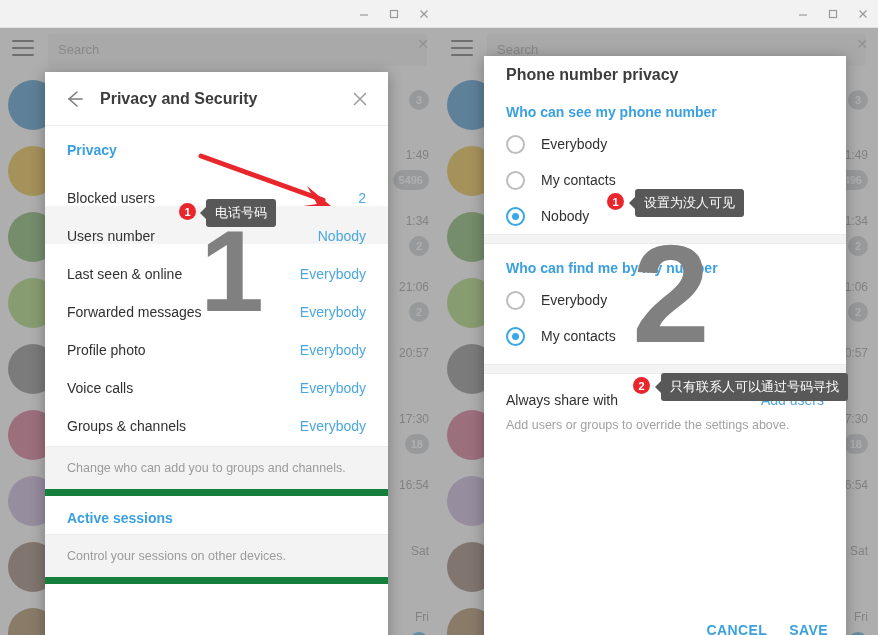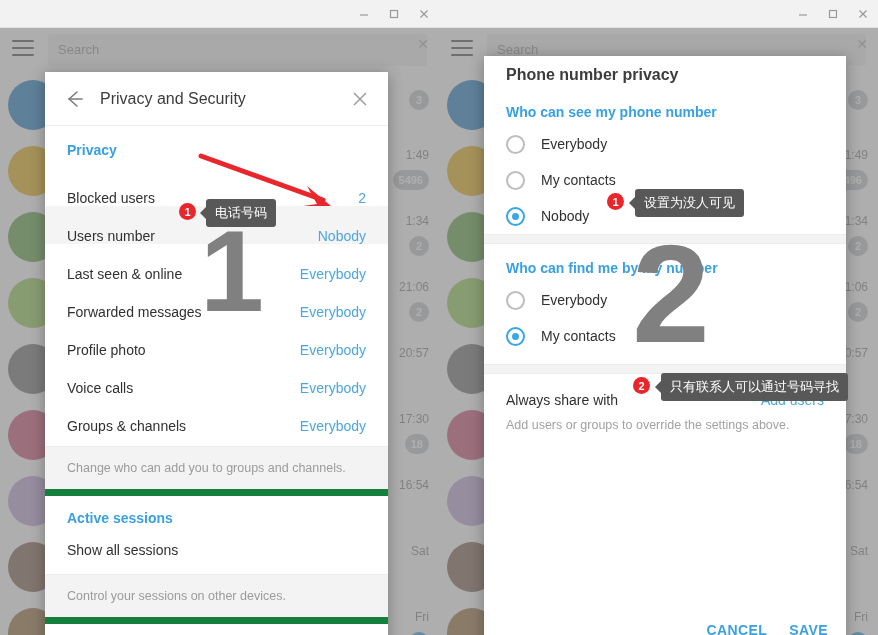--- a/index.html
+++ b/index.html
@@ -72,21 +72,21 @@
     overflow: hidden;
   }
   .dialog.left-dlg  { left: 45px;  top: 44px; width: 343px; height: 591px; }
   .dialog.right-dlg { left: 45px;  top: 28px; width: 362px; height: 594px; }
 
   .dlg-header {
     position: relative; height: 54px; border-bottom: 1px solid #ececec;
     display: flex; align-items: center;
   }
   .back-icon { width: 22px; height: 22px; margin-left: 18px; color: #7b7b7b; }
-  .dlg-title { font-size: 16px; font-weight: normal; color: #3c3c3c; margin-left: 15px; }
+  .dlg-title { font-size: 16px; font-weight: bold; color: #3c3c3c; margin-left: 15px; }
   .close-icon { position: absolute; right: 18px; top: 17px; width: 20px; height: 20px; color: #9a9a9a; }
 
   .dlg-body { position: relative; }
 
   .section-title {
     color: #3aa0e0; font-size: 14px; font-weight: bold;
     padding: 16px 22px 10px 22px;
   }
   .setting-row {
     position: relative; height: 38px; display: flex; align-items: flex-end;
@@ -299,21 +299,20 @@
           </div>
           <div class="setting-row">
             <span class="label">Groups &amp; channels</span>
             <span class="value">Everybody</span>
           </div>
 
           <div style="height:12px"></div>
           <div class="hint-band">Change who can add you to groups and channels.</div>
 
           <div class="link-row">Active sessions</div>
-          <div class="plain-row">Show all sessions</div>
           <div class="hint-band">Control your sessions on other devices.</div>
         </div>
       </div>
 
       <div class="anno">
         <div class="num-wm" style="left:200px; top:186px; font-size:115px;">1</div>
 
         <svg class="arrow-svg" style="left:195px; top:120px; width:160px; height:70px;" viewBox="0 0 160 70">
           <path d="M6 8 L128 52" stroke="#e8262b" stroke-width="5" stroke-linecap="round"></path>
           <path d="M136 58 L112 38 L122 56 L108 58 Z" fill="#e8262b"></path>

